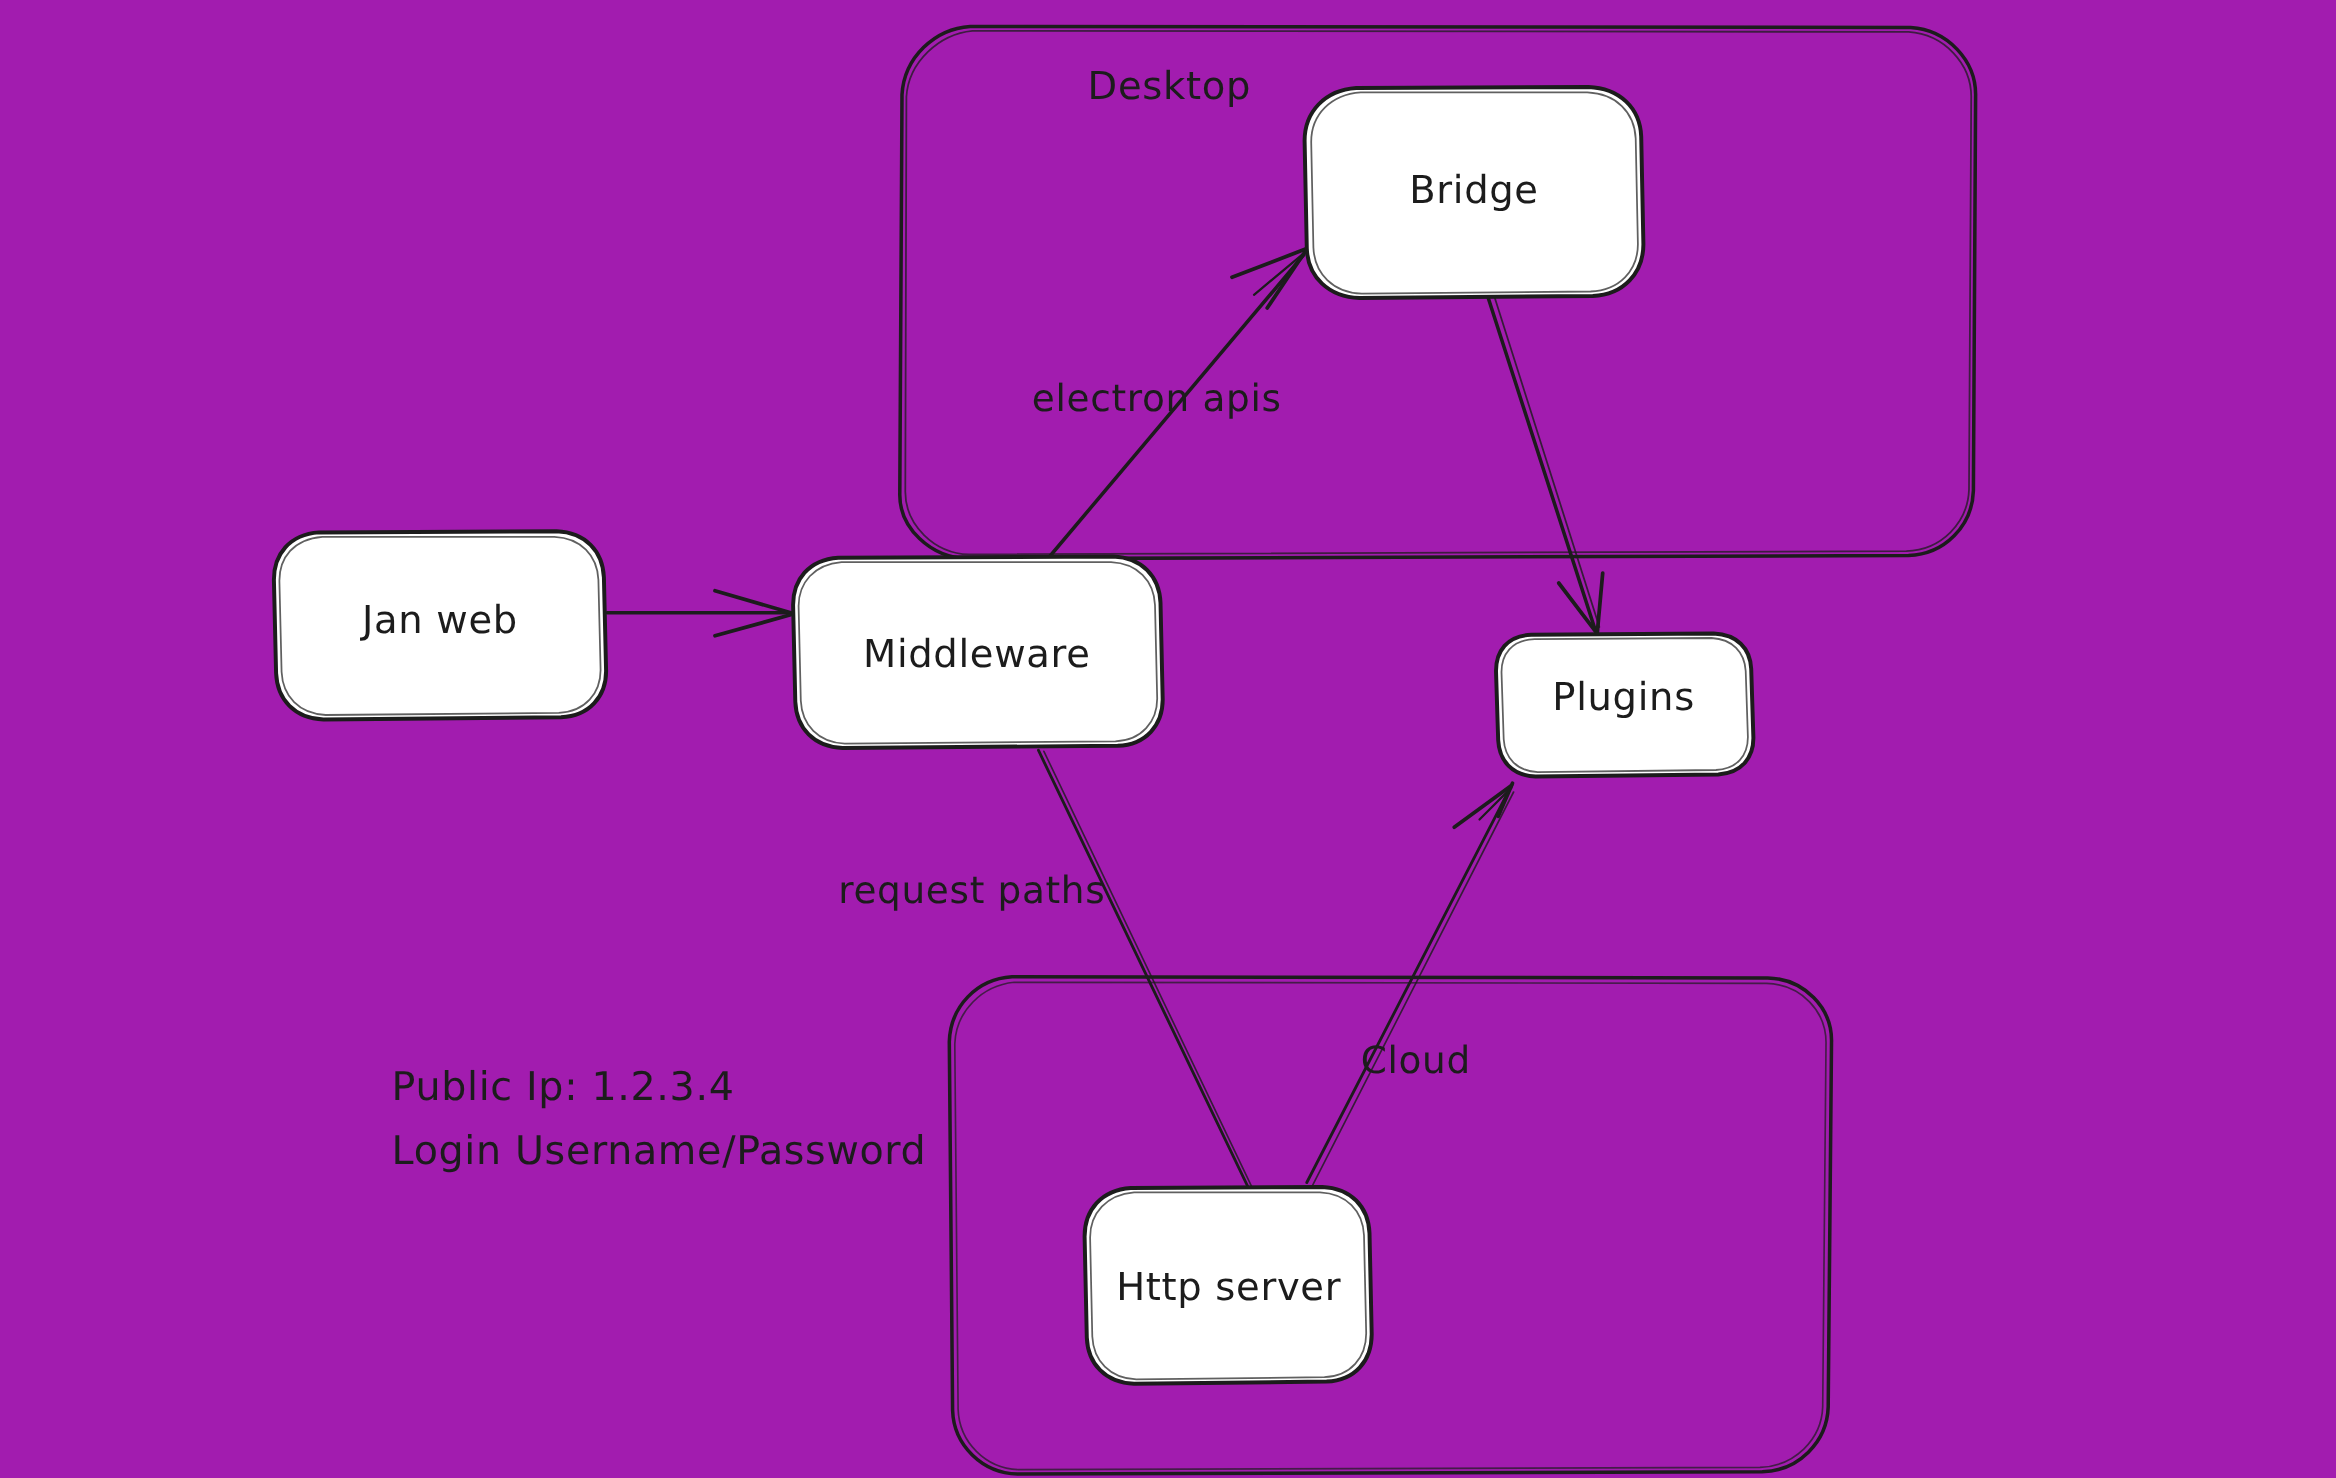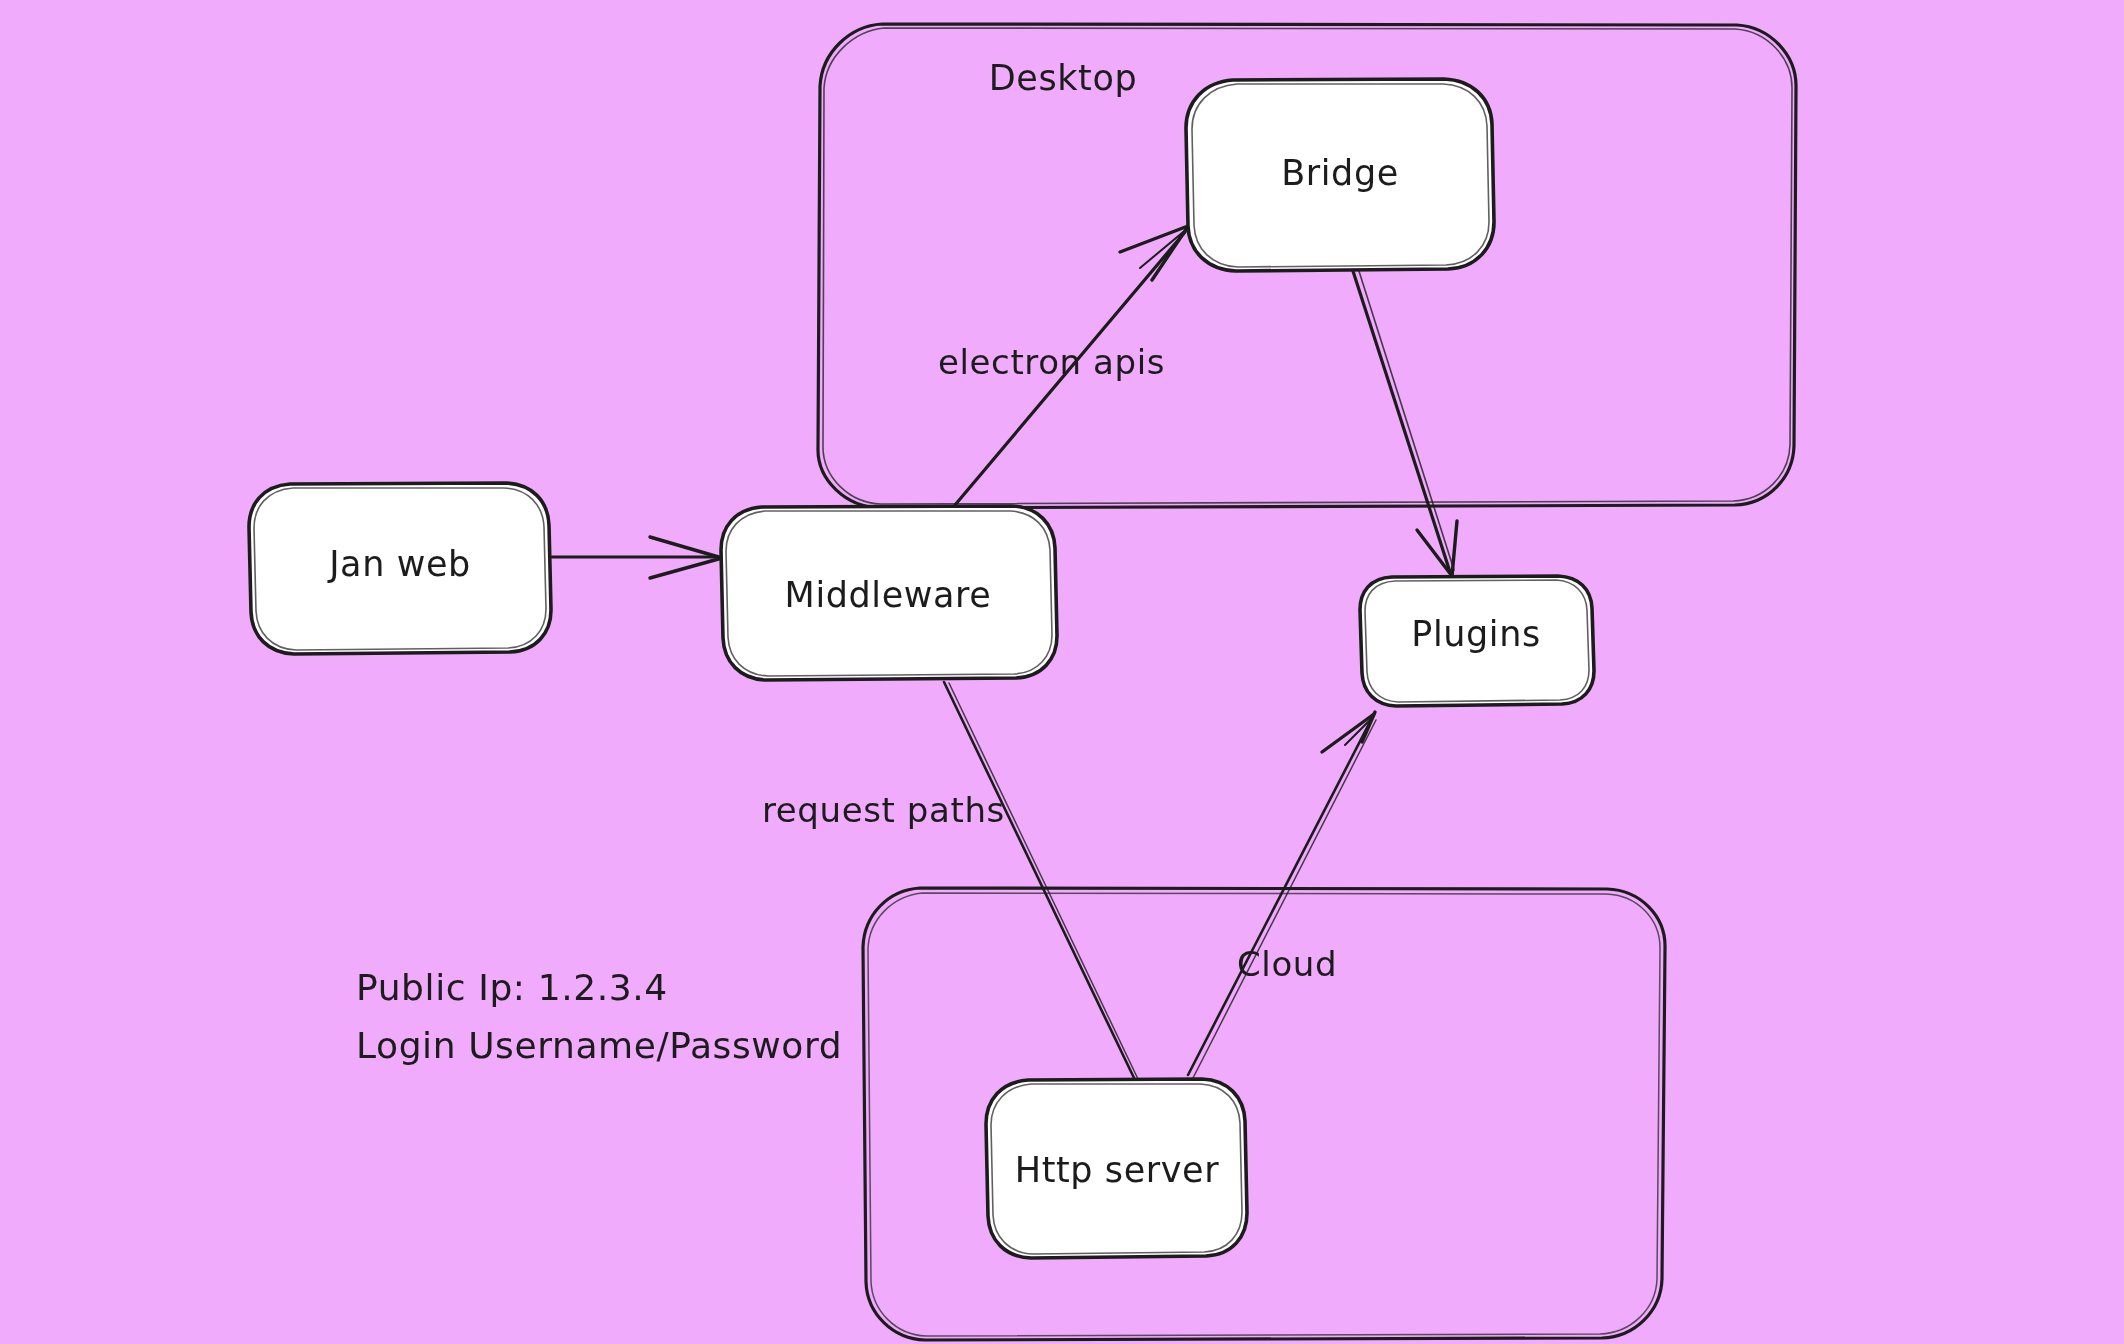--- a/index.html
+++ b/index.html
@@ -11,21 +11,21 @@
   body {
     width: 2124px;
     height: 1344px;
     overflow: hidden;
     font-family: "DejaVu Sans", sans-serif;
   }
   #canvas-root {
     position: relative;
     width: 2124px;
     height: 1344px;
-    background: #f0abfc;
+    background: #a21caf;
     text-align: right;
   }
   #diagram-svg {
     position: absolute;
     top: 0;
     left: 0;
     width: 2124px;
     height: 1344px;
     display: block;
   }

